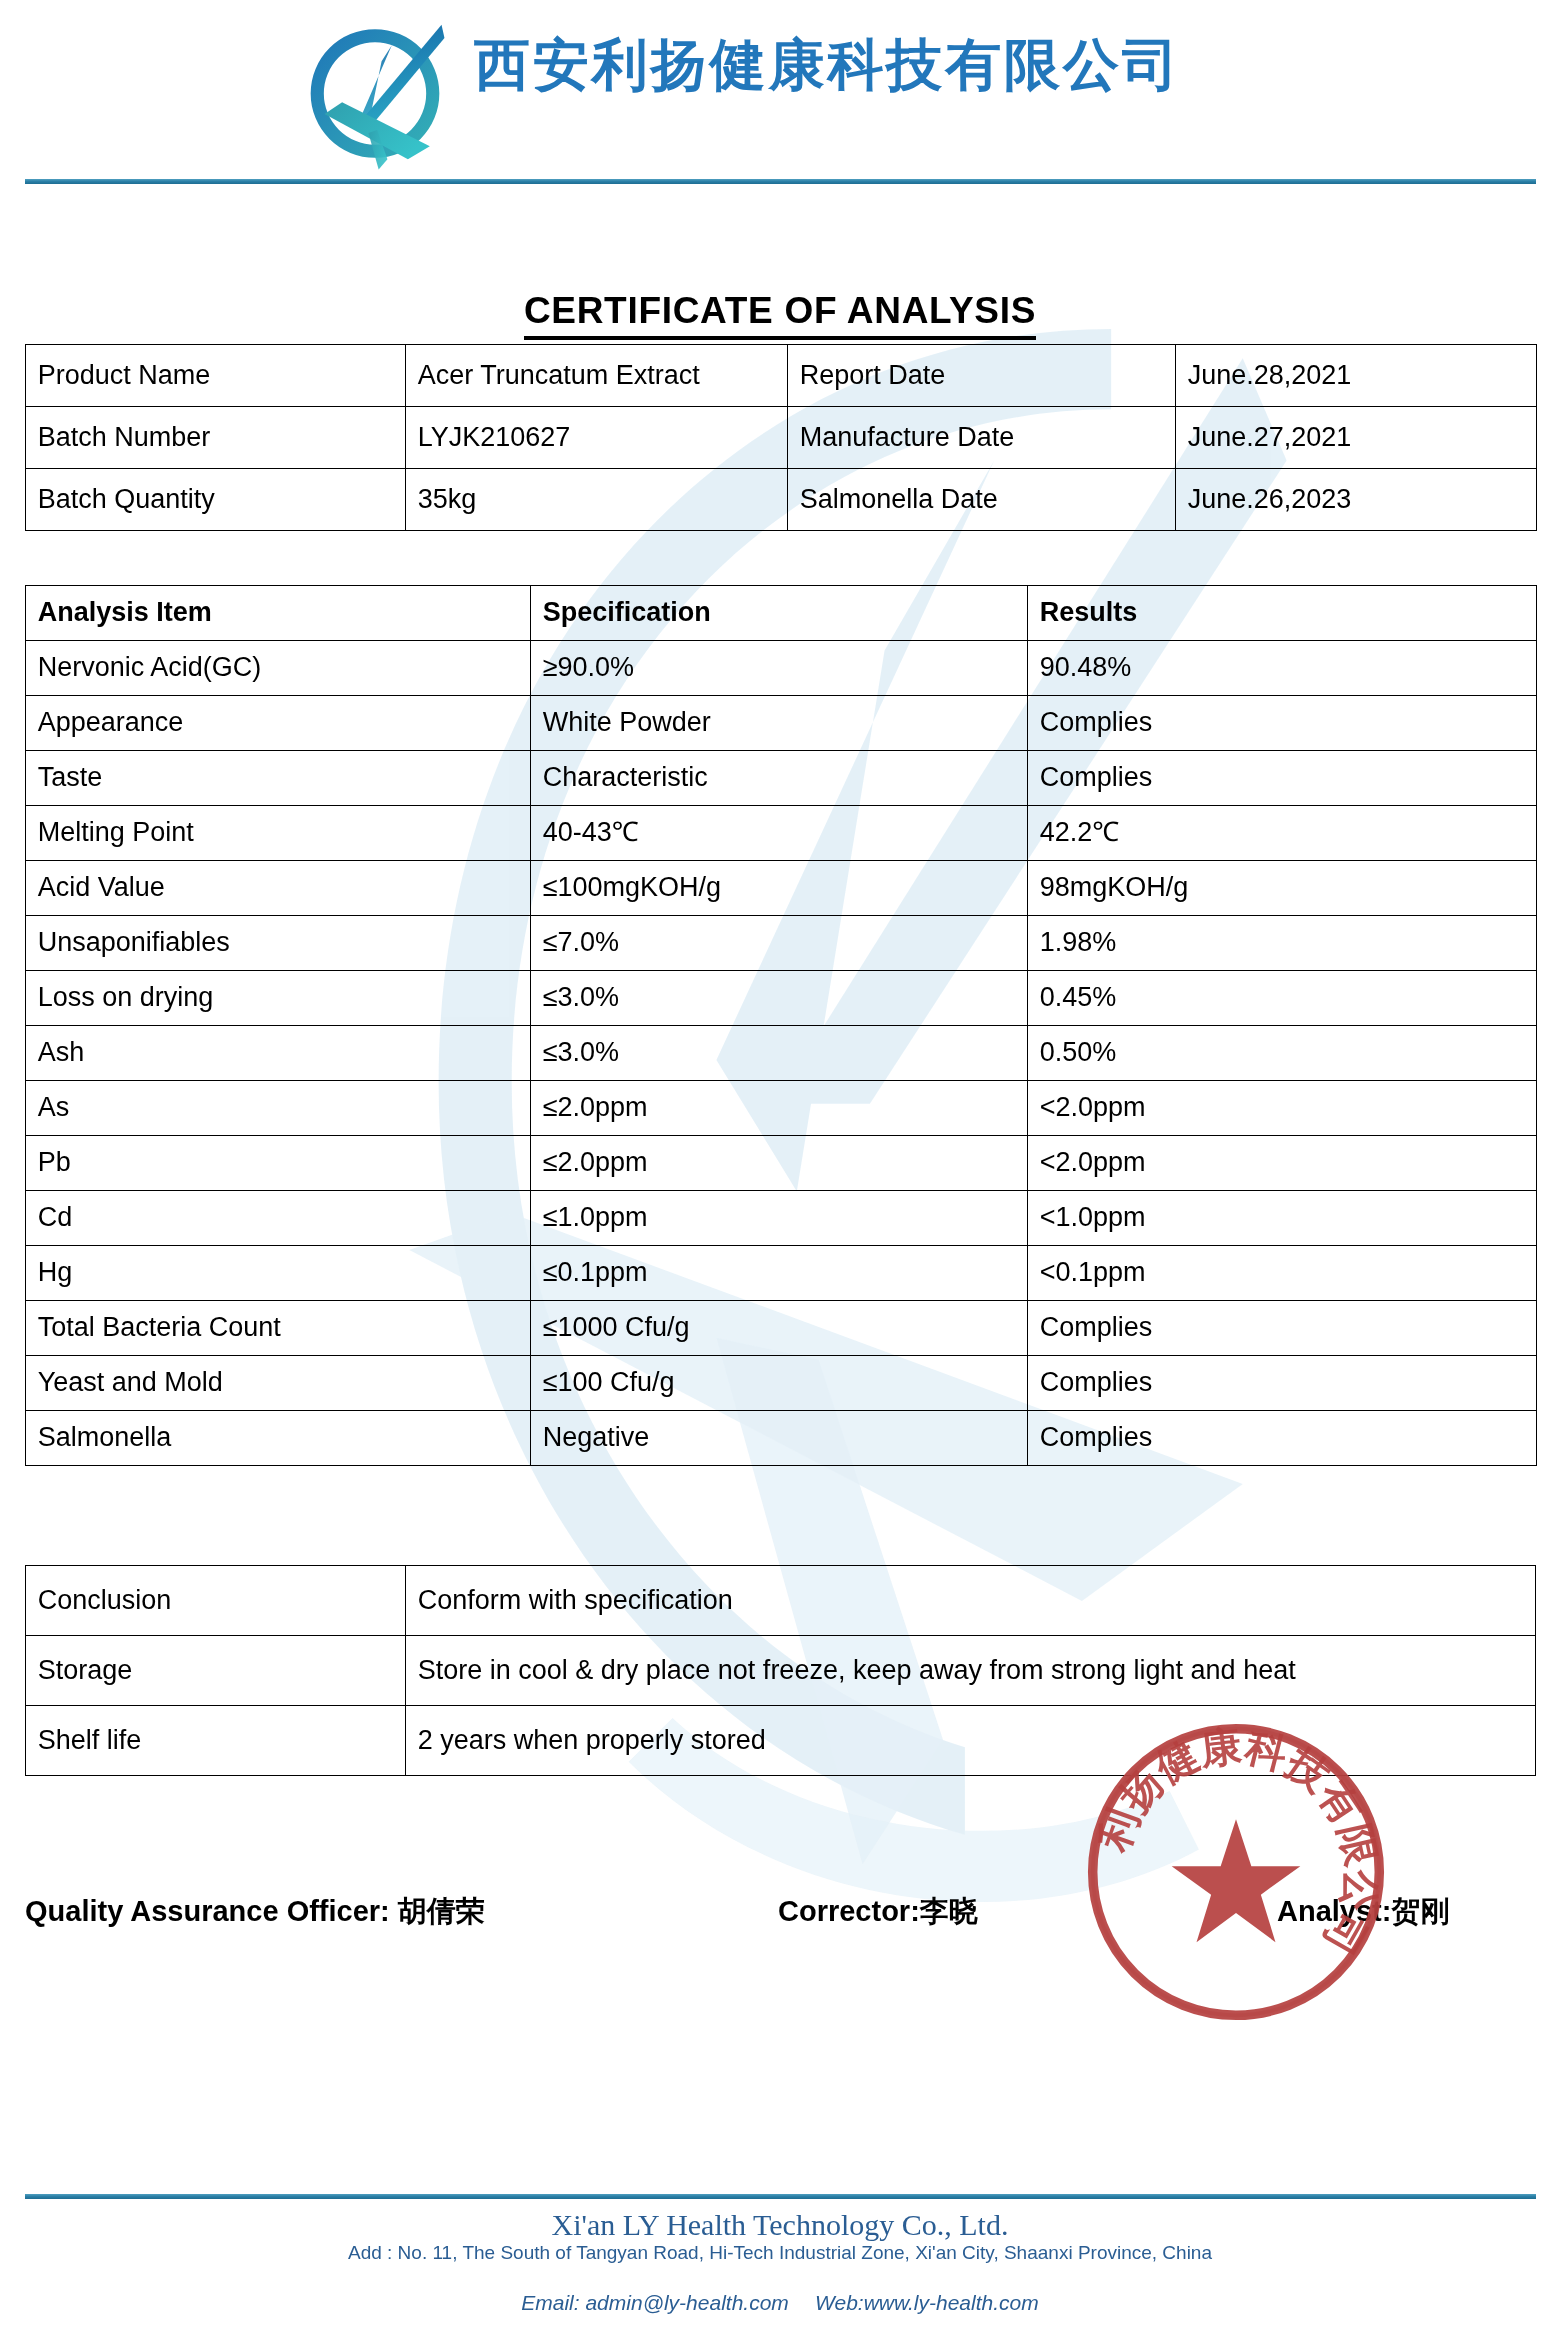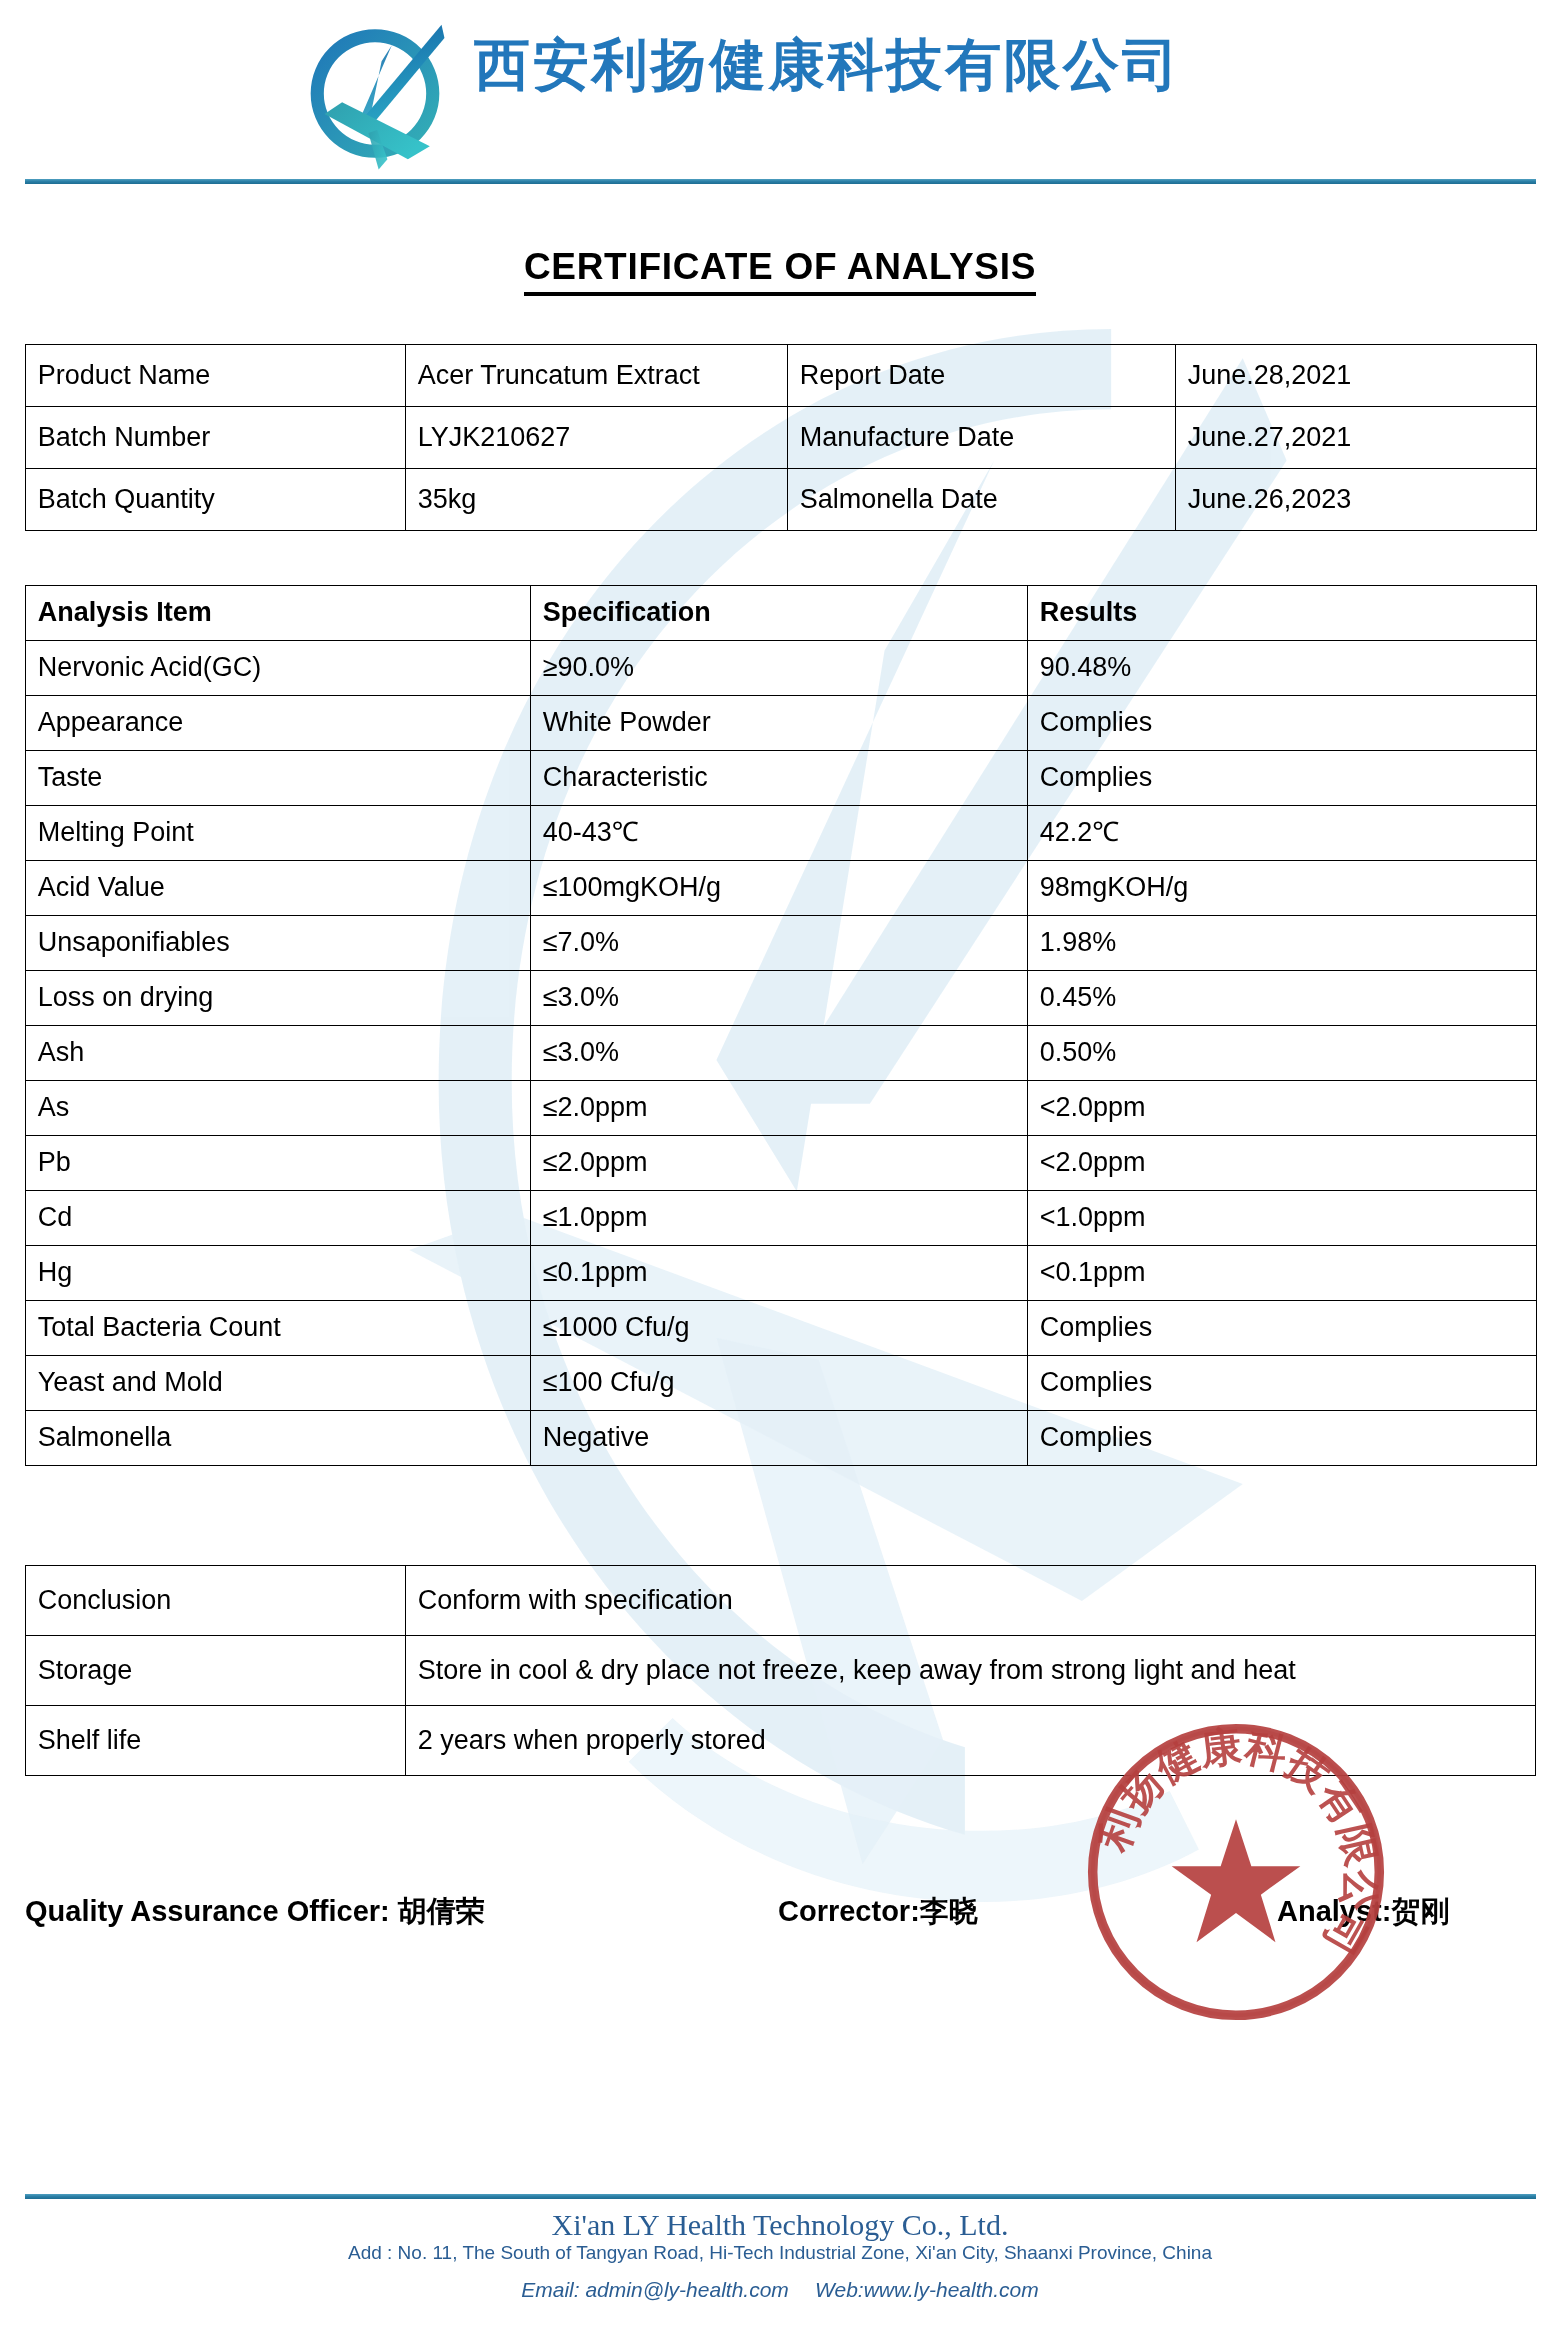--- a/index.html
+++ b/index.html
@@ -74,20 +74,21 @@
     text-align: center;
     z-index: 3;
   }
   .doc-title span {
     font-size: 37px;
     font-weight: 700;
     letter-spacing: 0.7px;
     border-bottom: 4.4px solid #000;
     padding-bottom: 4.4px;
     display: inline-block;
+    margin-top: 44px;
   }
 
   
   .tbl {
     position: absolute;
     border-collapse: collapse;
     z-index: 2;
     table-layout: fixed;
     background: transparent;
   }
@@ -164,21 +165,21 @@
     z-index: 3;
     color: #2a5d93;
   }
   .footer-company {
     font-size: 30px;
     margin-bottom: 0;
     font-family: Liberation Serif, serif;
   }
   .footer-addr {
     font-size: 19px;
-    margin-bottom: 14px;
+    margin-bottom: 27px;
   }
   .footer-contact { font-size: 21px; font-style: italic; }
   .footer-contact span { margin: 0 10.2px; }
 </style>
 </head>
 <body>
 
 <div class="watermark">
   <svg width="1560" height="1828" viewBox="0 0 2134 2500" xmlns="http://www.w3.org/2000/svg">
     <g opacity="0.55" fill="#cfe5f2">

